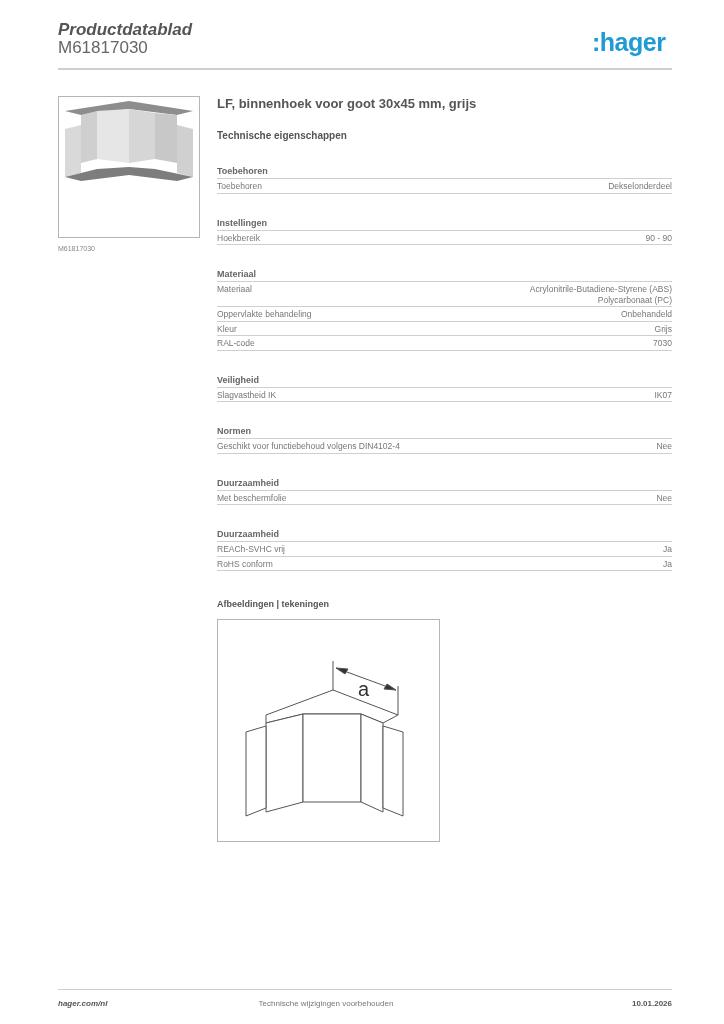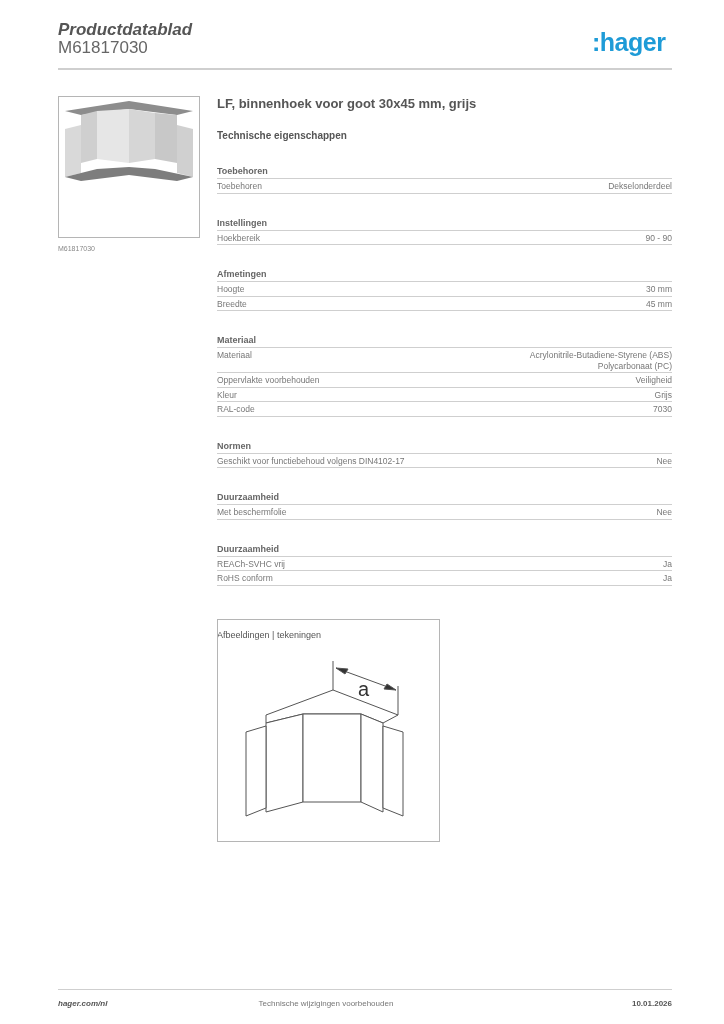--- a/index.html
+++ b/index.html
@@ -11,21 +11,21 @@
   .photo { position: absolute; left: 58px; top: 96px; width: 142px; height: 142px; border: 1px solid #b5b5b5; box-sizing: border-box; background: #fff; }
   .photo-caption { position: absolute; left: 58px; top: 245px; font-size: 7px; color: #888; }
   .main { position: absolute; left: 217px; top: 96px; width: 455px; }
   .prod-title { font-size: 13px; font-weight: bold; color: #555; height: 12px; }
   .tech-title { font-size: 10px; font-weight: bold; color: #555; margin-top: 22px; height: 12px; }
   .section { margin-top: 24px; }
   .sec-head { font-size: 9px; font-weight: bold; color: #666; padding-bottom: 2px; border-bottom: 1px solid #cfcfcf; height: 10px; line-height: 10px; }
   .row { display: flex; justify-content: space-between; font-size: 8.5px; color: #777; border-bottom: 1px solid #cfcfcf; padding: 2px 0 1px 0; line-height: 10.5px; }
   .row .val { text-align: right; }
   .row .val div { line-height: 10.5px; }
-  .img-title { font-size: 9px; font-weight: normal; color: #555; margin-top: 44px; }
+  .img-title { font-size: 9px; font-weight: bold; color: #555; margin-top: 28px; }
   .drawing { position: absolute; left: 217px; top: 619px; width: 223px; height: 223px; border: 1px solid #b5b5b5; box-sizing: border-box; }
   .hr-bottom { position: absolute; left: 58px; top: 989px; width: 614px; height: 1px; background: #cfcfcf; }
   .footer-left { position: absolute; left: 58px; top: 999px; font-size: 8px; font-weight: bold; color: #555; font-style: italic; }
   .footer-mid { position: absolute; left: 0; width: 652px; text-align: center; top: 999px; font-size: 8px; color: #777; }
   .footer-right { position: absolute; right: 52px; top: 999px; font-size: 8px; font-weight: bold; color: #555; }
 </style>
 </head>
 <body>
 
 <div class="header-title">Productdatablad</div>
@@ -60,60 +60,56 @@
   </div>
 
   <div class="section">
     <div class="sec-head">Instellingen</div>
     <div class="row">
         <span>Hoekbereik</span>
         <span class="val">90 - 90</span>
       </div>
   </div>
 
-  <div class="section">
-    <div class="sec-head">Afmetingen</div>
-    <div class="row">
-        <span>Hoogte</span>
-        <span class="val">30 mm</span>
-      </div>
-    <div class="row">
-        <span>Breedte</span>
-        <span class="val">45 mm</span>
-      </div>
-  </div>
 
   <div class="section">
     <div class="sec-head">Materiaal</div>
     <div class="row">
         <span>Materiaal</span>
         <span class="val">
           <div>Acrylonitrile-Butadiene-Styrene (ABS)</div>
           <div>Polycarbonaat (PC)</div>
         </span>
       </div>
     <div class="row">
-        <span>Oppervlakte voorbehouden</span>
-        <span class="val">Veiligheid</span>
+        <span>Oppervlakte behandeling</span>
+        <span class="val">Onbehandeld</span>
       </div>
     <div class="row">
         <span>Kleur</span>
         <span class="val">Grijs</span>
       </div>
     <div class="row">
         <span>RAL-code</span>
         <span class="val">7030</span>
       </div>
   </div>
 
+  <div class="section">
+    <div class="sec-head">Veiligheid</div>
+    <div class="row">
+        <span>Slagvastheid IK</span>
+        <span class="val">IK07</span>
+      </div>
+  </div>
 
   <div class="section">
     <div class="sec-head">Normen</div>
     <div class="row">
-        <span>Geschikt voor functiebehoud volgens DIN4102-17</span>
+        <span>Geschikt voor functiebehoud volgens DIN4102-4</span>
         <span class="val">Nee</span>
       </div>
   </div>
 
   <div class="section">
   </div>
 
   <div class="section">
     <div class="sec-head">Duurzaamheid</div>
     <div class="row">

